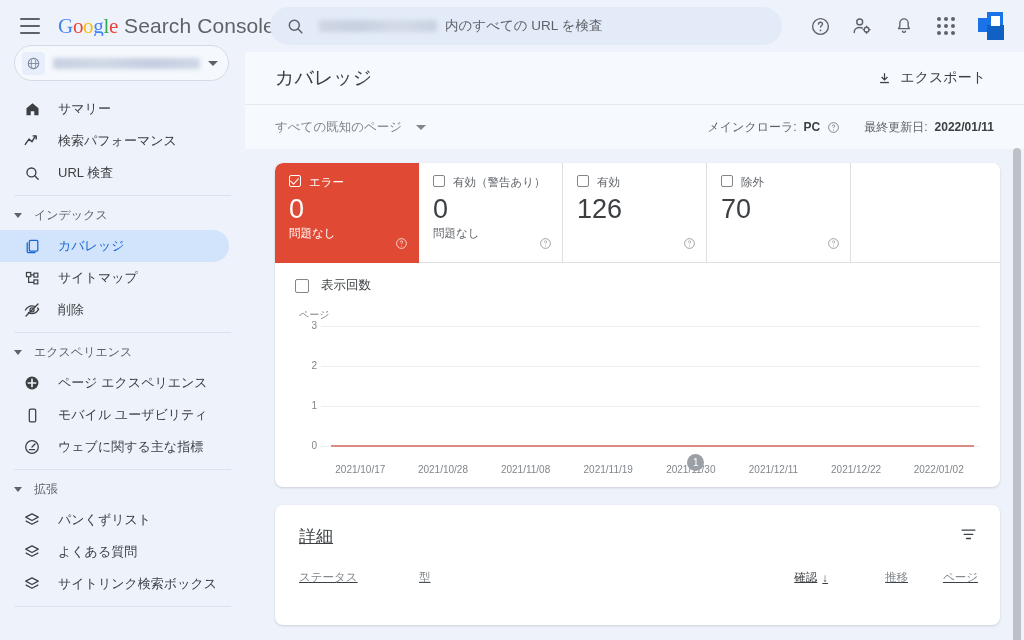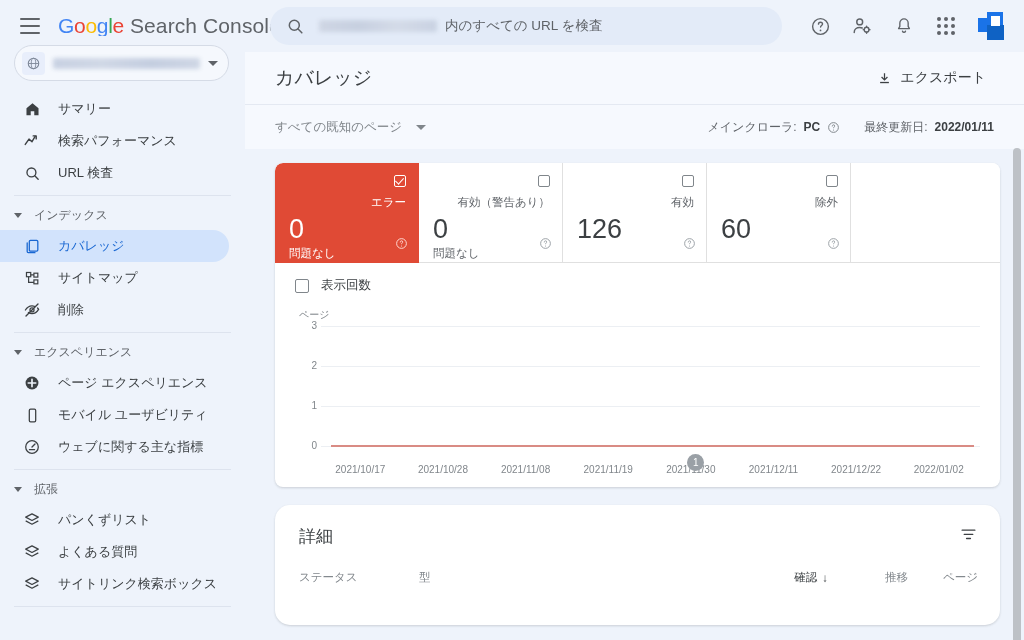--- a/index.html
+++ b/index.html
@@ -20,21 +20,21 @@
   }
   .hamburger {
     width: 20px; height: 16px;
     margin-left: 20px; margin-right: 18px;
     display: flex; flex-direction: column; justify-content: space-between;
     cursor: pointer;
   }
   .hamburger span { display: block; height: 2px; background: #5f6368; border-radius: 1px; }
 
   .brand { display: flex; align-items: baseline; font-size: 21px; letter-spacing: 0.1px; }
-  .brand .g-logo { font-family: Liberation Sans, sans-serif; font-size: 21px; letter-spacing: -0.3px; }
+  .brand .g-logo { font-family: Liberation Serif, serif; font-size: 21px; letter-spacing: -0.3px; }
   .brand .g-logo .c1 { color: #4285f4; }
   .brand .g-logo .c2 { color: #ea4335; }
   .brand .g-logo .c3 { color: #fbbc05; }
   .brand .g-logo .c4 { color: #4285f4; }
   .brand .g-logo .c5 { color: #34a853; }
   .brand .g-logo .c6 { color: #ea4335; }
   .brand .product { color: #5f6368; margin-left: 6px; font-size: 21px; }
 
   .searchwrap {
     position: absolute; left: 270px; top: 7px;
@@ -171,21 +171,21 @@
     width: 144px; height: 100px;
     border-right: 1px solid #e0e0e0;
     border-bottom: 1px solid #e0e0e0;
     position: relative;
     padding: 12px 12px 0 14px;
     cursor: pointer;
     background: #fff;
   }
   .card.filler { flex: 1; border-right: none; }
   .card.error { background: #e04a35; border-color: #e04a35; color: #fff; border-top-left-radius: 8px; }
-  .card .ctop { display: flex; align-items: flex-end; gap: 8px; font-size: 11.5px; color: #5f6368; flex-direction: column; }
+  .card .ctop { display: flex; align-items: flex-start; gap: 8px; font-size: 11.5px; color: #5f6368; }
   .card.error .ctop { color: #fff; }
   .cbox { width: 12px; height: 12px; border: 1.6px solid #80868b; border-radius: 2px; flex: none; }
   .card.error .cbox { border-color: #fff; position: relative; }
   .card.error .cbox::after {
     content: ""; position: absolute; left: 2px; top: 0px;
     width: 4px; height: 7px; border: solid #fff; border-width: 0 1.6px 1.6px 0;
     transform: rotate(43deg);
   }
   .card .cnum { font-size: 27px; color: #3c4043; font-weight: 400; margin-top: 5px; line-height: 1.05; }
   .card.error .cnum { color: #fff; }
@@ -208,23 +208,24 @@
     display: flex; align-items: center; justify-content: center;
     cursor: pointer;
   }
   .xaxis { display: flex; margin: 16px 0 0 28px; padding-right: 4px; }
   .xaxis span { flex: 1; text-align: center; font-size: 10px; color: #80868b; }
 
   
   .details {
     margin: 18px 24px 0 30px;
     background: #fff;
-    border-radius: 15px;
+    border-radius: 8px;
     box-shadow: 0 1px 2px rgba(60,64,67,.12), 0 1px 3px rgba(60,64,67,.08);
     min-height: 120px;
+    text-decoration: underline;
   }
   .details .dhead { display: flex; align-items: center; padding: 20px 22px 0 24px; }
   .details .dtitle { font-size: 17px; color: #3c4043; }
   .details .filterIcon { margin-left: auto; cursor: pointer; }
   .dcols { display: flex; align-items: center; padding: 22px 22px 0 24px; font-size: 11.5px; color: #80868b; }
   .dcols .c-status { width: 120px; }
   .dcols .c-type { flex: 1; }
   .dcols .c-valid { width: 90px; text-align: right; display: flex; align-items: center; justify-content: flex-end; gap: 5px; color: #3c4043; }
   .dcols .c-trend { width: 80px; text-align: right; }
   .dcols .c-pages { width: 70px; text-align: right; }
@@ -535,21 +536,21 @@
               <circle cx="12" cy="16.6" r="1.05" fill="#9aa0a6"></circle>
             </svg>
         </span>
       </div>
 
       <div class="card">
         <div class="ctop">
           <span class="cbox"></span>
           <span>除外</span>
         </div>
-        <div class="cnum">60</div>
+        <div class="cnum">70</div>
         <div class="csub"></div>
         <span class="qmark">
           <svg width="13" height="13" viewBox="0 0 24 24" fill="none">
               <circle cx="12" cy="12" r="9" stroke="#9aa0a6" stroke-width="1.8"></circle>
               <path d="M9.7 9.3c0-1.3 1-2.2 2.3-2.2s2.3.9 2.3 2.1c0 1.6-2.2 1.7-2.2 3.4" stroke="#9aa0a6" stroke-width="1.8" stroke-linecap="round"></path>
               <circle cx="12" cy="16.6" r="1.05" fill="#9aa0a6"></circle>
             </svg>
         </span>
       </div>
 

